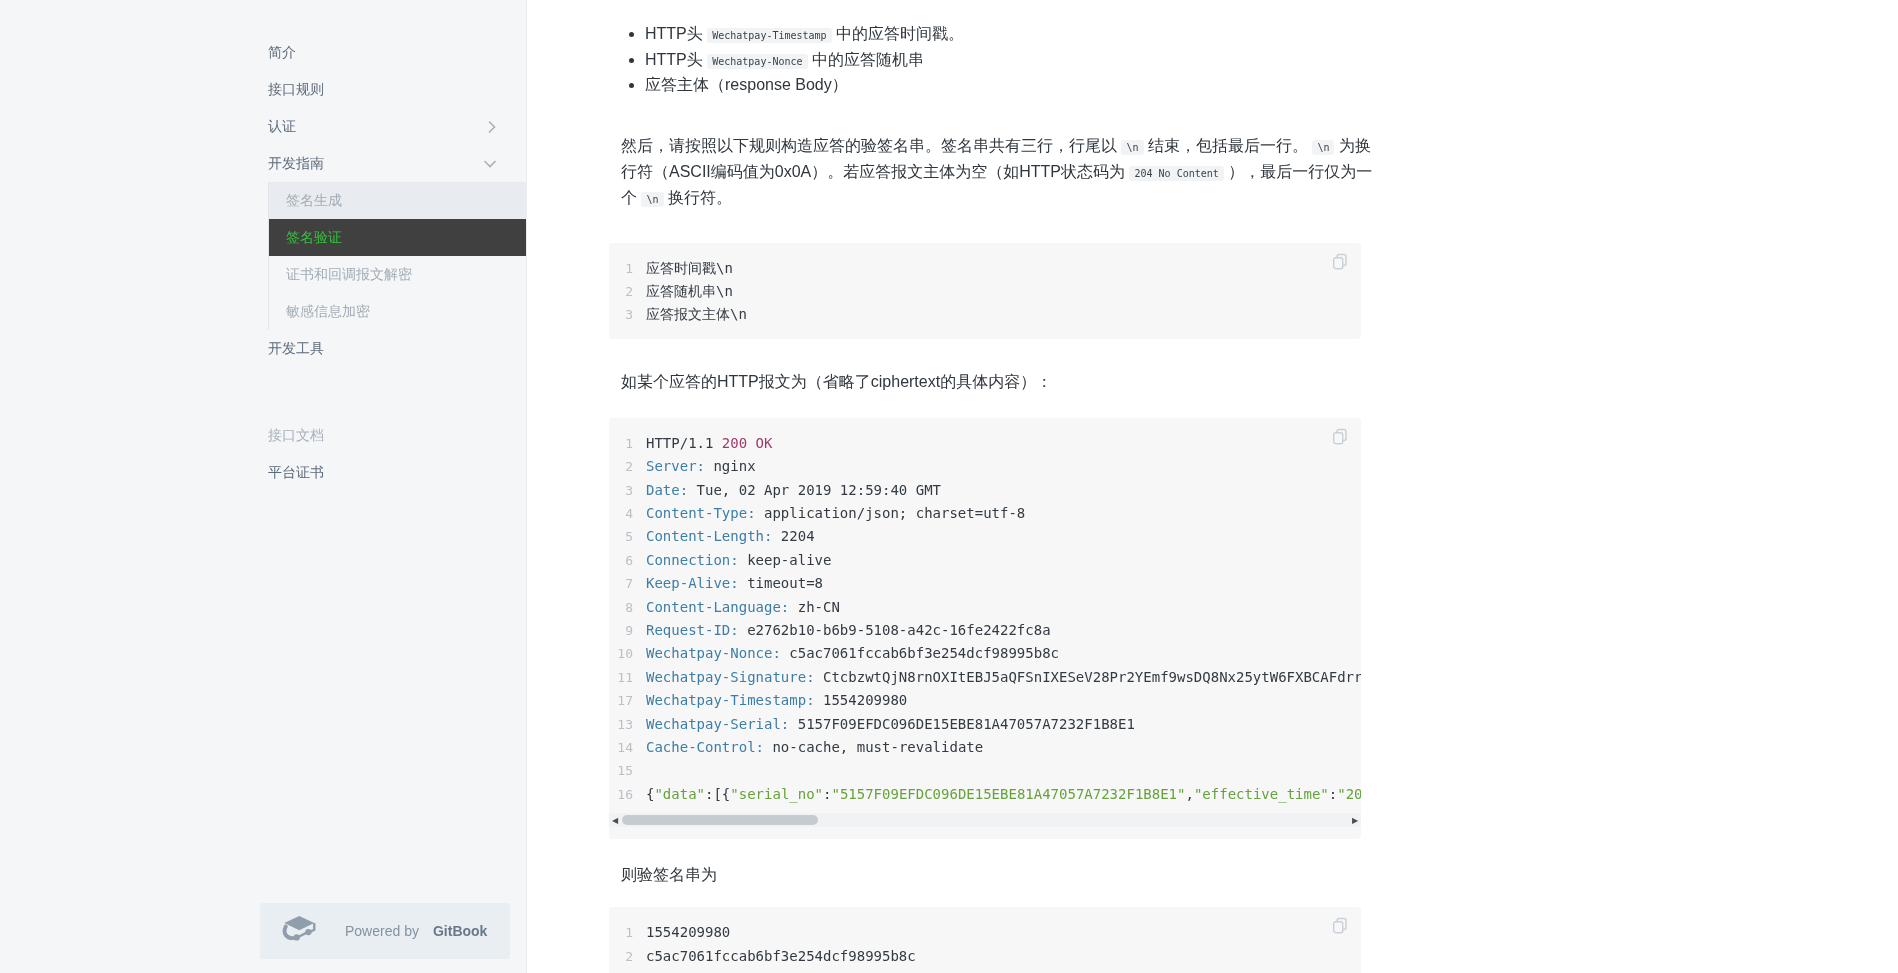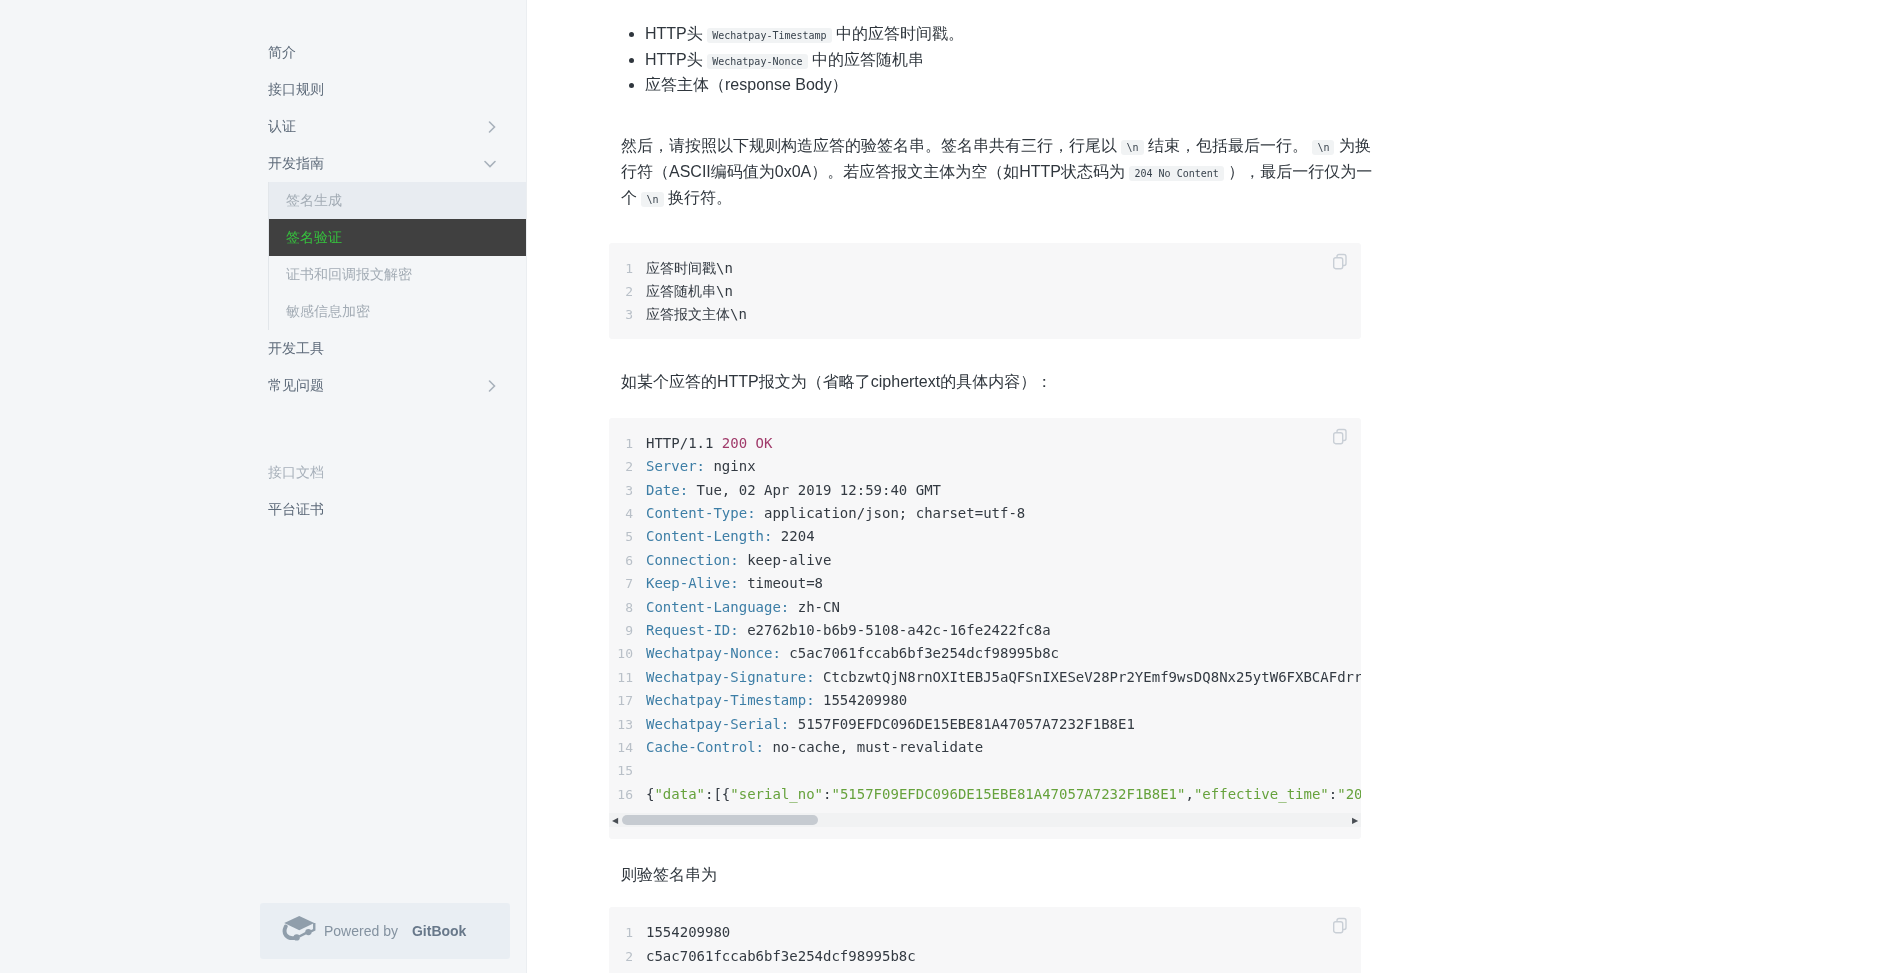--- a/index.html
+++ b/index.html
@@ -26,21 +26,21 @@
   .nav-item.sub { padding-left:17px; color:#a3acb5; }
   .nav-item.sub.highlight { background:#e8ecf1; }
   .nav-item.sub.active { background:#404040; color:var(--accent); }
   .gap-24 { height:24px; }
   .gitbook-badge {
     position:absolute; left:260px; top:903px; width:250px; height:56px;
     background:#e9eef3; border-radius:3px; display:flex; align-items:center;
     color:#8492a0; font-size:14px; cursor:pointer;
   }
   .gitbook-badge svg { margin-left:22px; }
-  .gitbook-badge .pb-text { margin-left:6px; }
+  .gitbook-badge .pb-text { margin-left:27px; }
   .gitbook-badge .brand { font-weight:bold; color:#68788a; margin-left:14px; }
   
   .main { position:absolute; left:528px; top:0; right:0; bottom:0; background:#fff; }
   .article { position:absolute; left:81px; top:0; width:752px; }
   ul.bullets { margin:22px 0 0 0; padding-left:36px; font-size:16px; line-height:23.5px; }
   ul.bullets li { margin:0; }
   .para { width:752px; margin:12px; font-size:16px; line-height:24px; }
   .para.p-rules   { margin-top:37px; }
   .para.p-example { margin-top:31px; }
   .para.p-result  { margin-top:24px; }
@@ -121,28 +121,20 @@
         </div>
         <div class="nav-item sub">
           <span>证书和回调报文解密</span>
         </div>
         <div class="nav-item sub">
           <span>敏感信息加密</span>
         </div>
       </div>
       <div class="nav-item top">
         <span>开发工具</span>
-      </div>
-      <div class="nav-item top">
-        <span>常见问题</span>
-        <span class="chev">
-          <svg width="8" height="12" viewBox="0 0 8 12">
-            <path d="M1.5 1l5 5-5 5" stroke="#a8b1bb" stroke-width="1.6" fill="none" stroke-linecap="round"></path>
-          </svg>
-        </span>
       </div>
       <div class="gap-24"></div>
       <div class="nav-item section">
         <span>接口文档</span>
       </div>
       <div class="nav-item top">
         <span>平台证书</span>
       </div>
     </nav>
   <div class="gitbook-badge">

